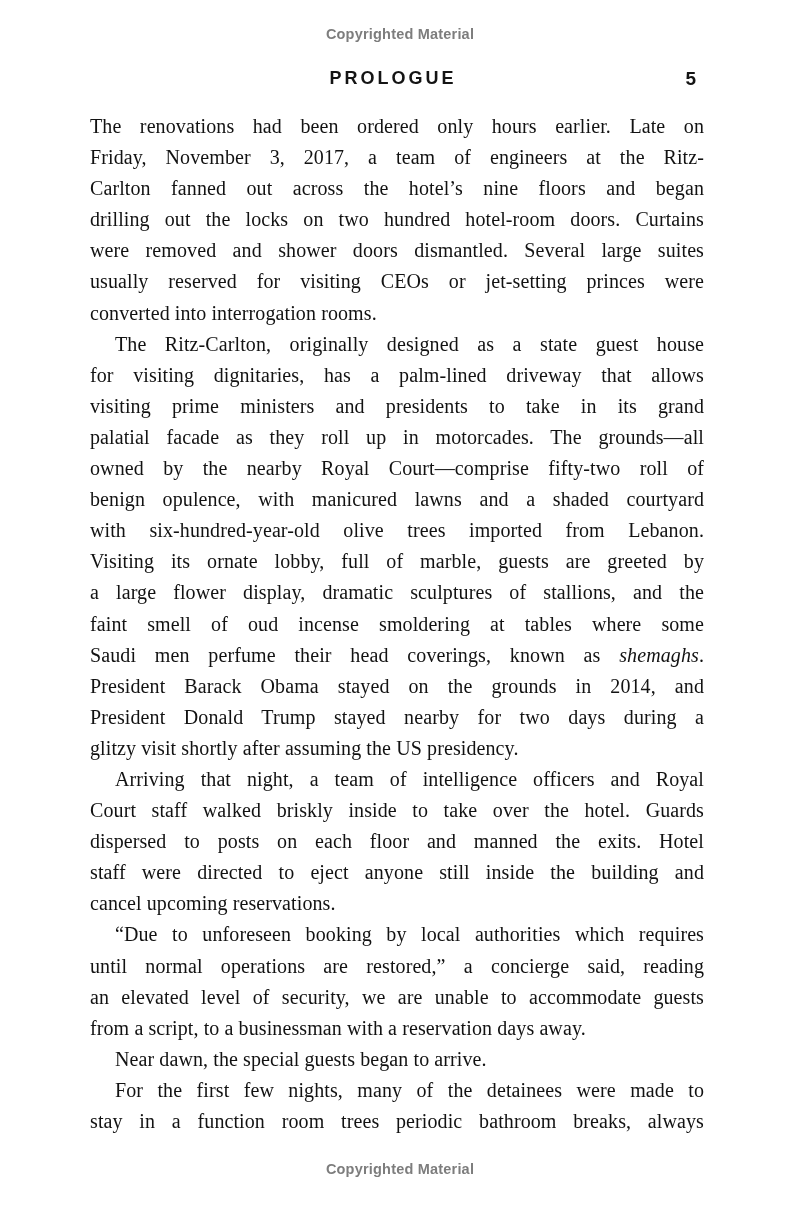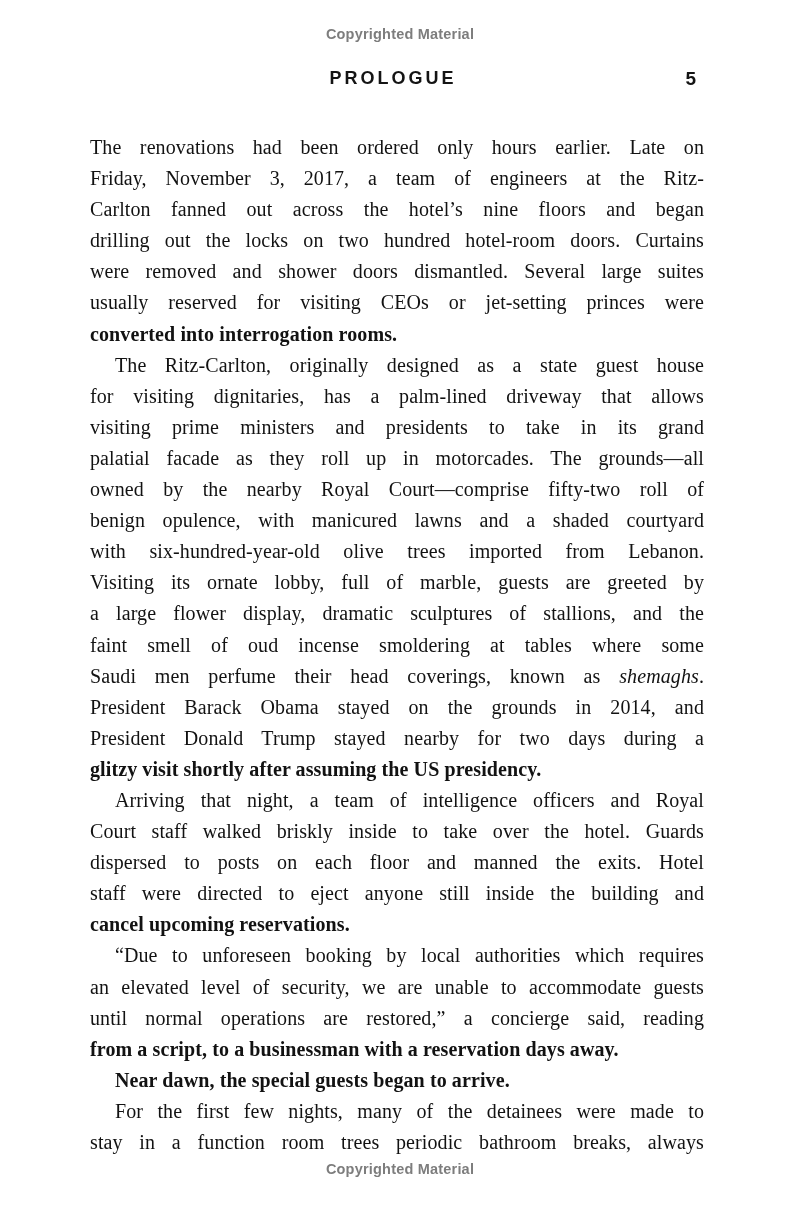--- a/index.html
+++ b/index.html
@@ -52,37 +52,36 @@
     position: absolute;
     right: 0;
     top: 0;
     font-family: "Liberation Sans", sans-serif;
     font-weight: bold;
     font-size: 19px;
     color: #141414;
   }
   .body-text {
     position: absolute;
-    top: 132px;
+    top: 111px;
     left: 90px;
     width: 614px;
   }
   .line {
     font-size: 20px;
     line-height: 31.1px;
     height: 31.1px;
     text-align: justify;
     text-align-last: justify;
     letter-spacing: 0.1px;
     white-space: normal;
     overflow: visible;
   }
   .line.lastline {
     text-align-last: left;
-    font-weight: bold;
   }
   .line.indent {
     text-indent: 25px;
   }
   .line em {
     font-style: italic;
     font-weight: normal;
   }
 </style>
 </head>
@@ -125,22 +124,22 @@
       </div>
       <div>
         <div class="line indent">Arriving that night, a team of intelligence officers and Royal</div>
         <div class="line">Court staff walked briskly inside to take over the hotel. Guards</div>
         <div class="line">dispersed to posts on each floor and manned the exits. Hotel</div>
         <div class="line">staff were directed to eject anyone still inside the building and</div>
         <div class="line lastline">cancel upcoming reservations.</div>
       </div>
       <div>
         <div class="line indent">“Due to unforeseen booking by local authorities which requires</div>
+        <div class="line">until normal operations are restored,” a concierge said, reading</div>
         <div class="line">an elevated level of security, we are unable to accommodate guests</div>
-        <div class="line">until normal operations are restored,” a concierge said, reading</div>
         <div class="line lastline">from a script, to a businessman with a reservation days away.</div>
       </div>
       <div>
         <div class="line indent lastline">Near dawn, the special guests began to arrive.</div>
       </div>
       <div>
         <div class="line indent">For the first few nights, many of the detainees were made to</div>
         <div class="line">stay in a function room trees periodic bathroom breaks, always</div>
       </div>
     </div>

